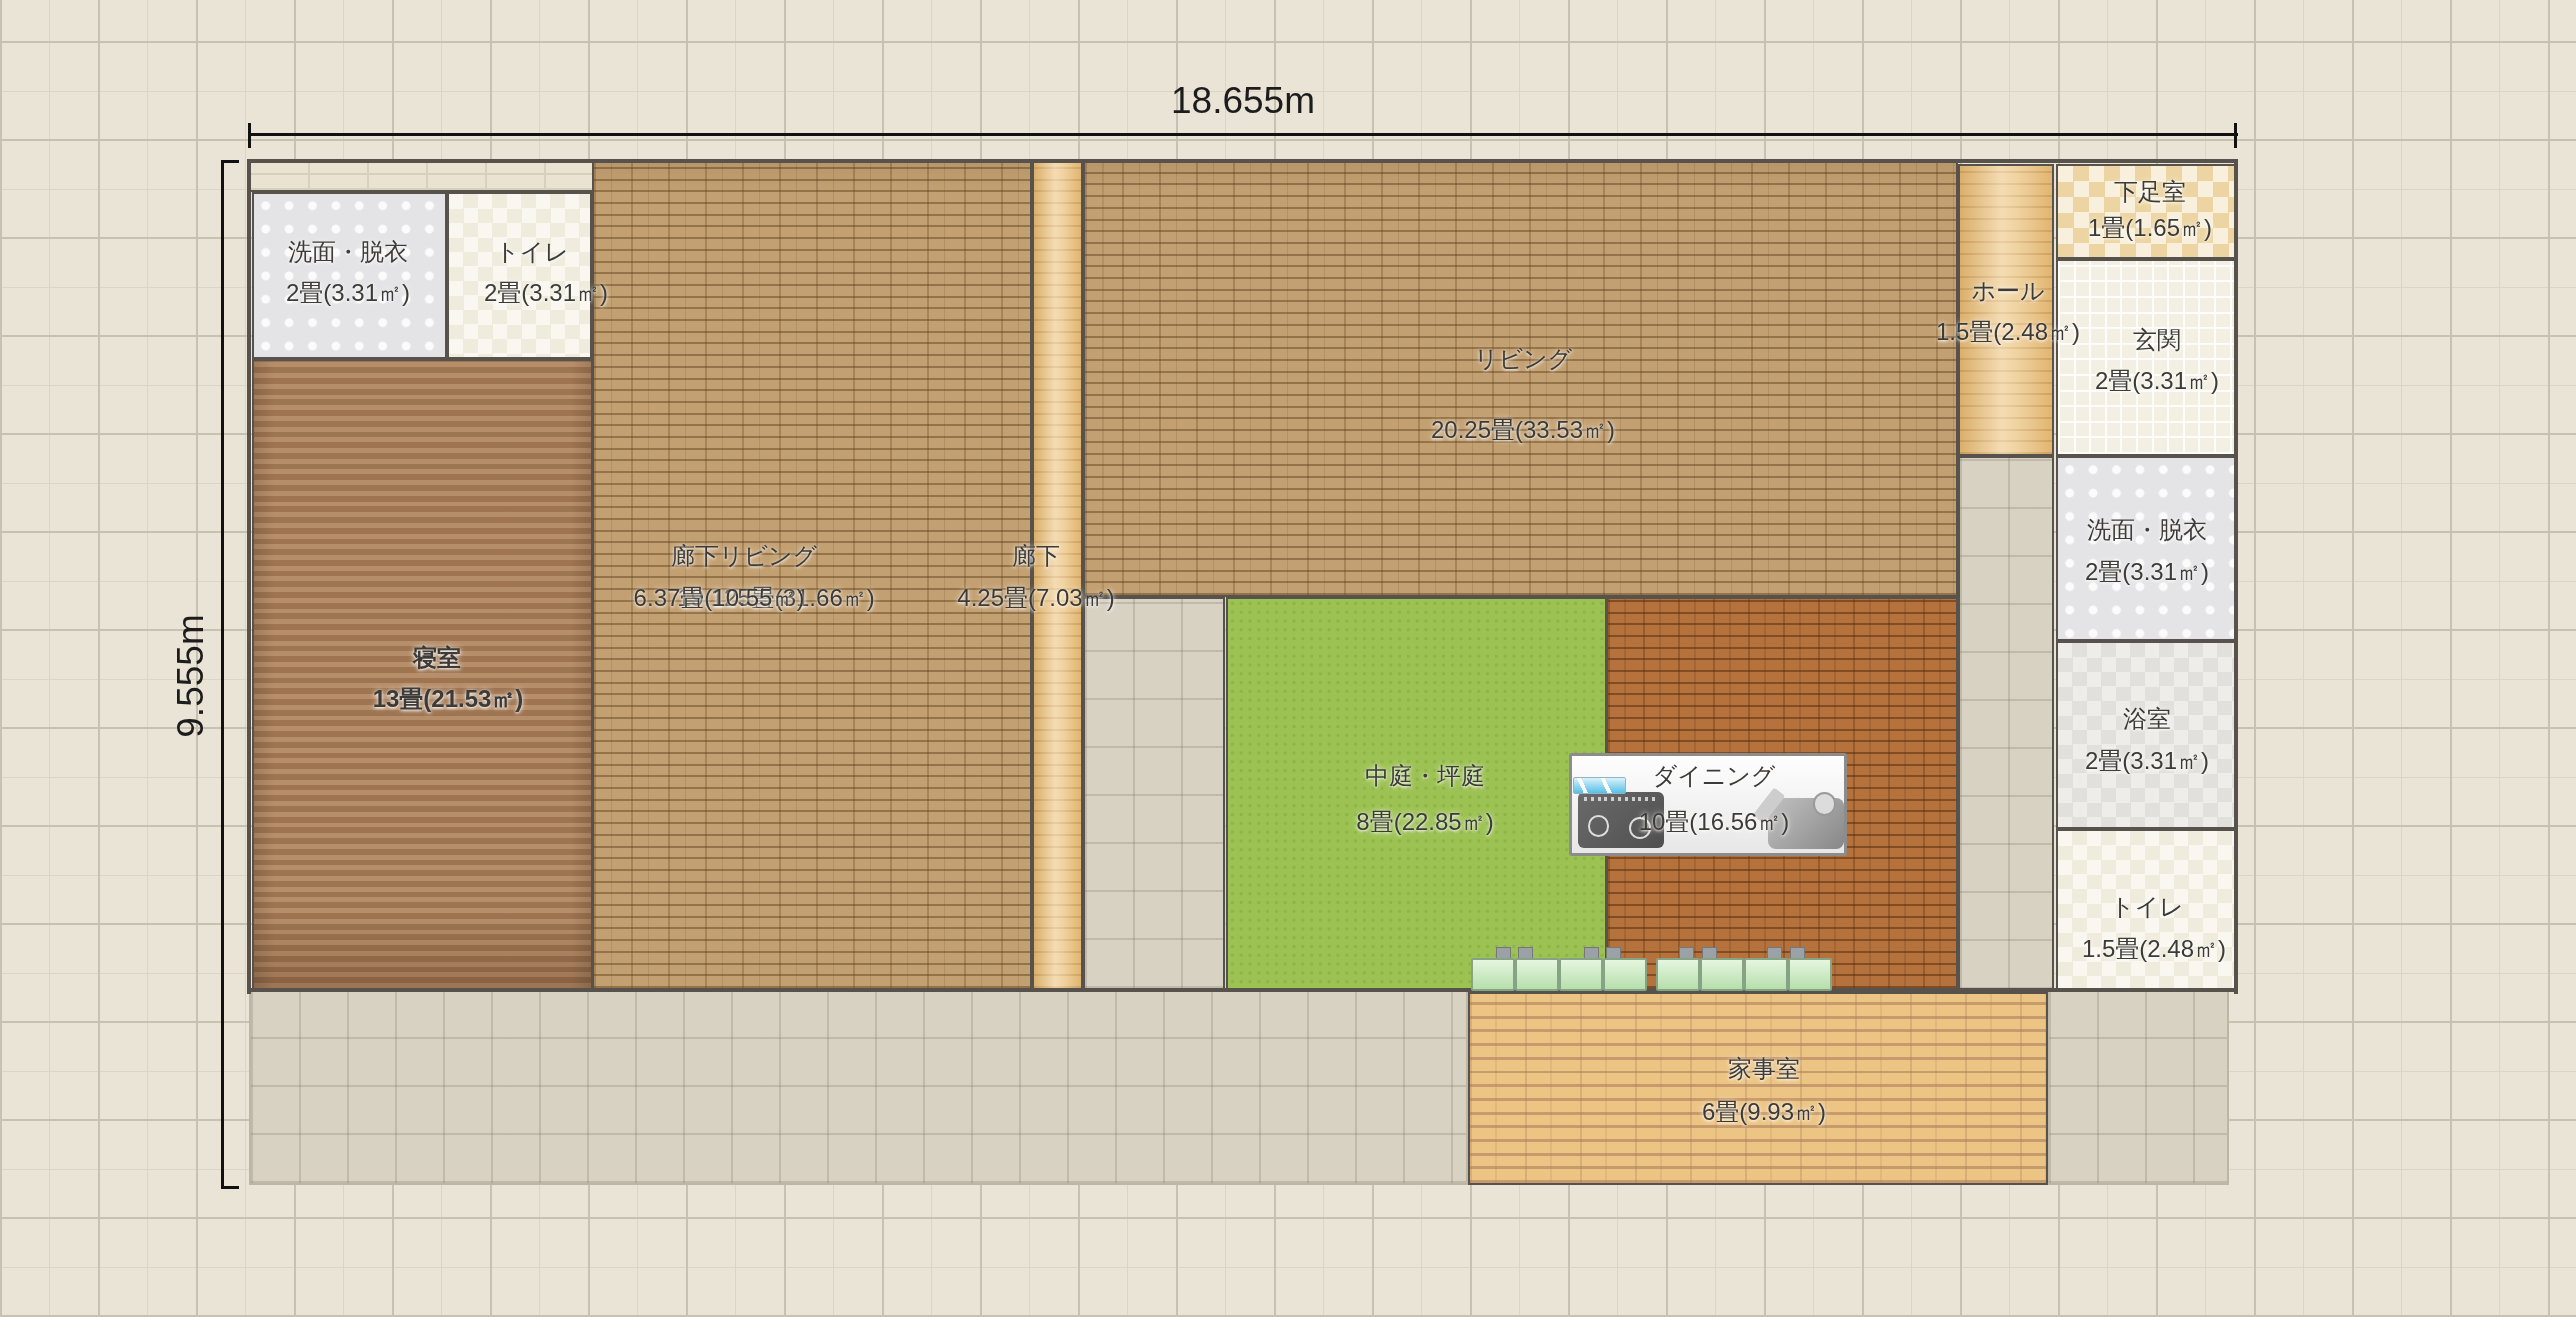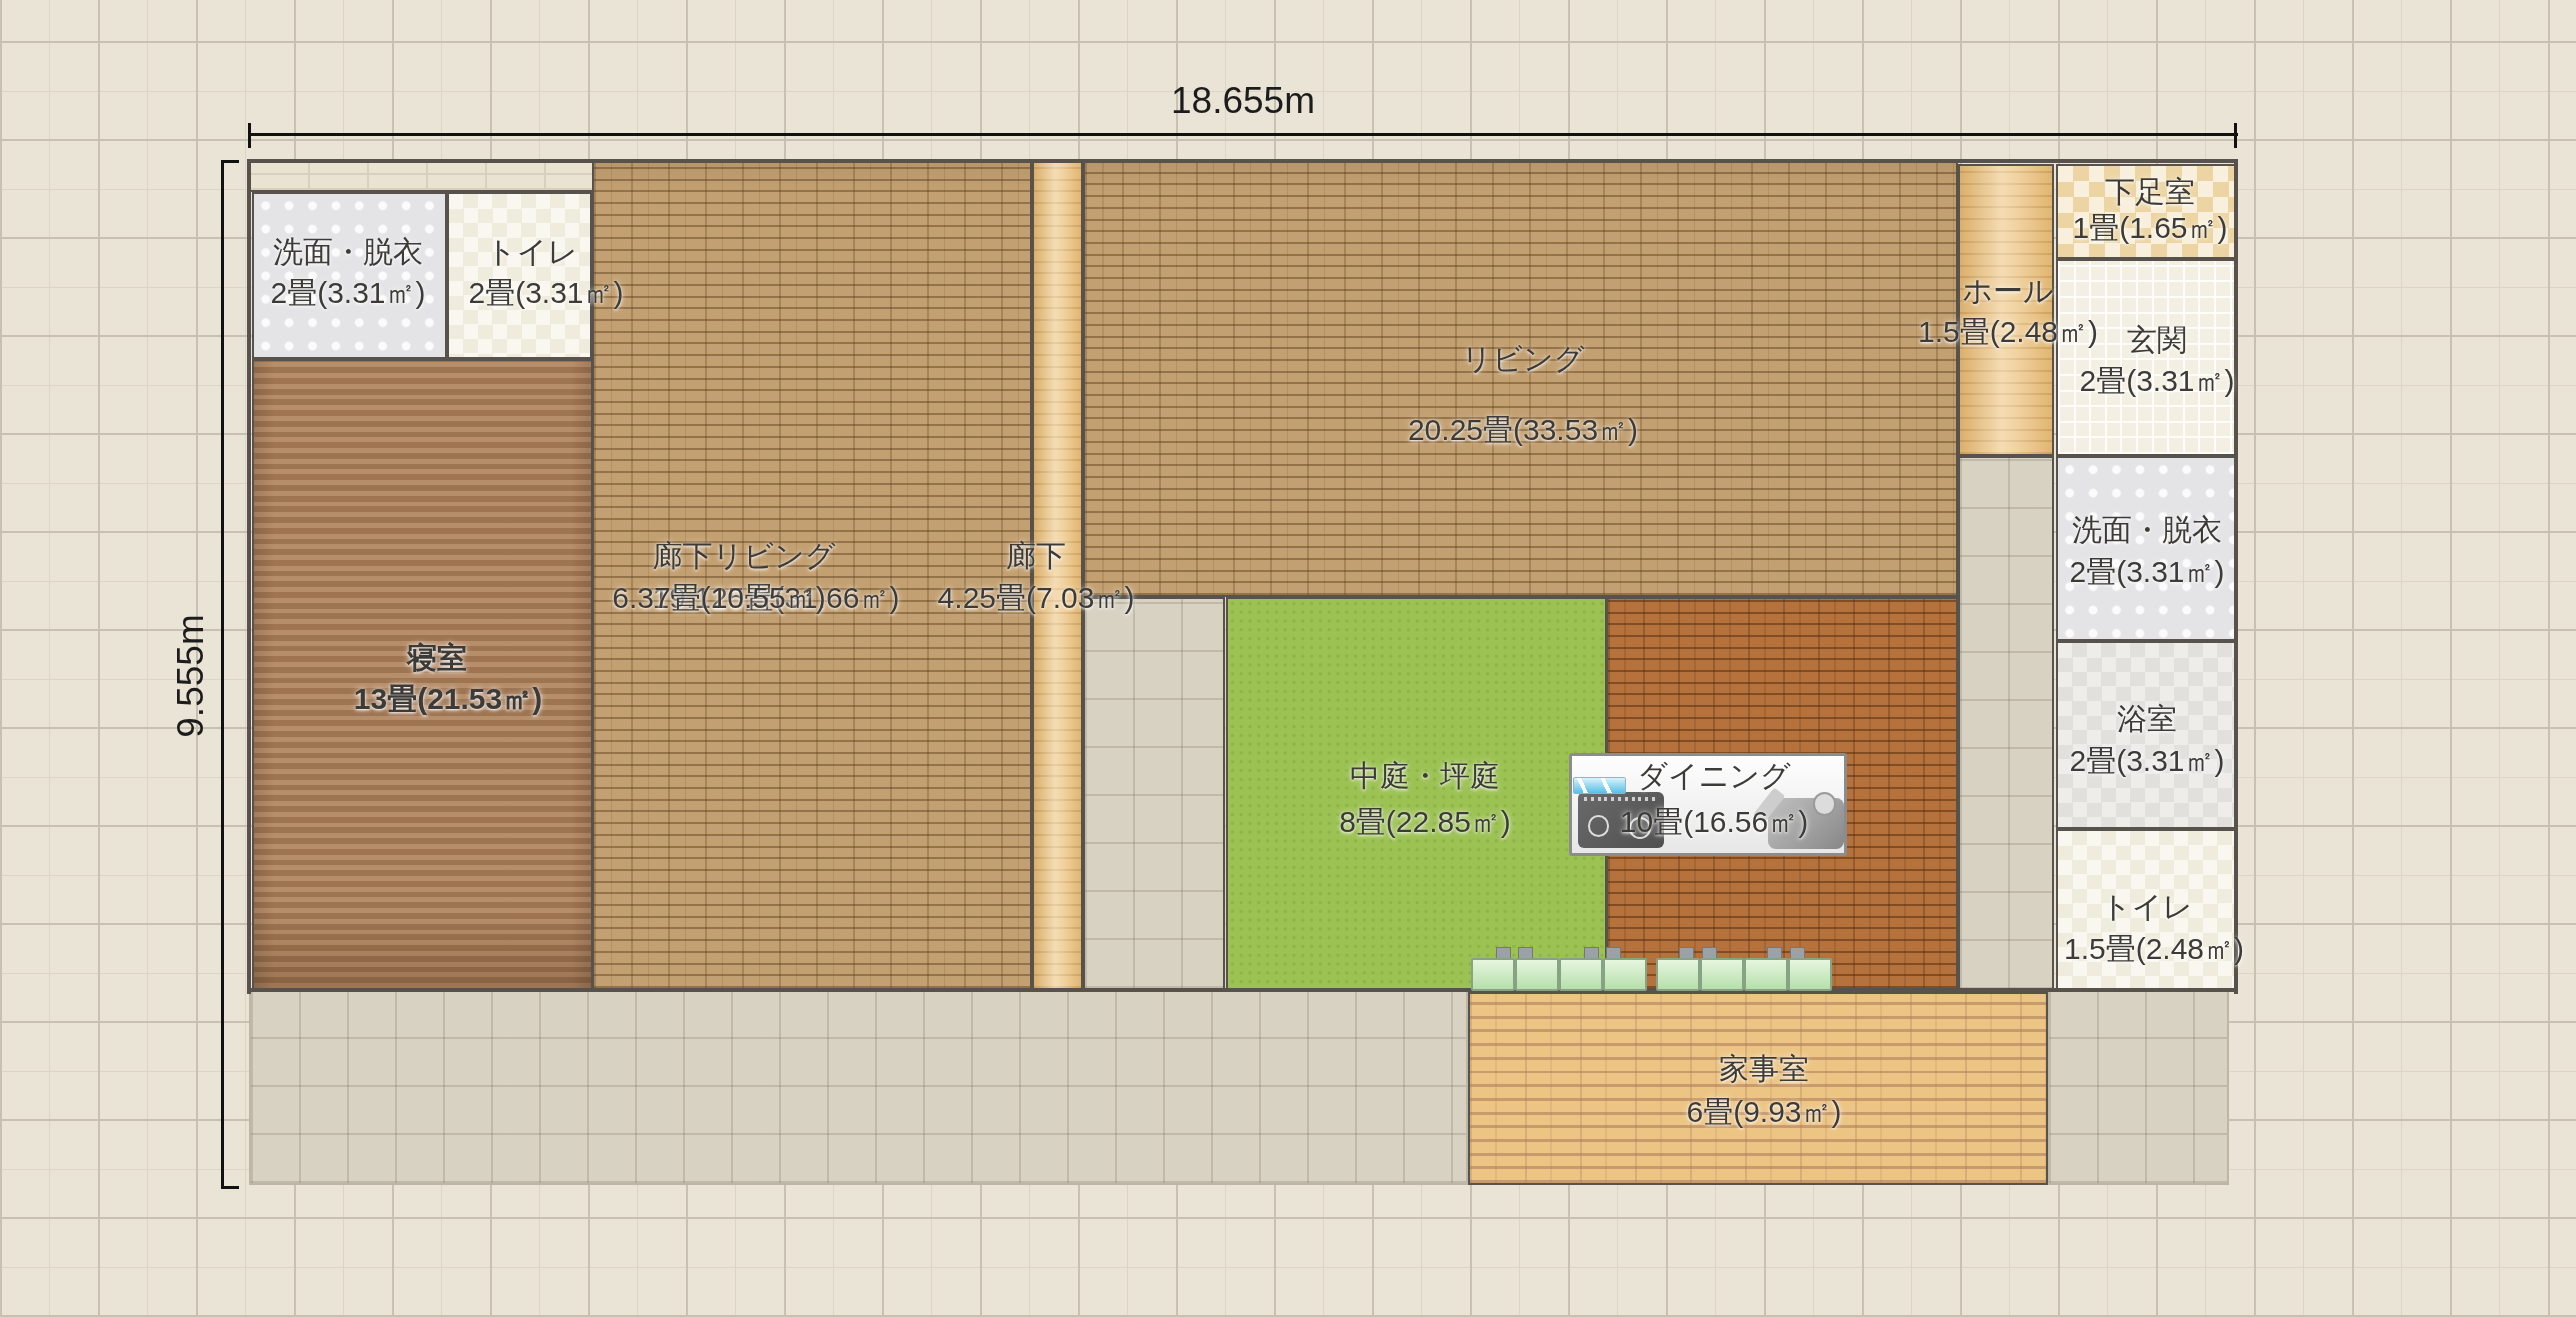--- a/index.html
+++ b/index.html
@@ -118,21 +118,21 @@
   .r-bath{left:2056px;top:641px;width:181px;height:188px;}
   .r-toiletr{left:2056px;top:829px;width:181px;height:161px;}
   .r-kaji{left:1468px;top:992px;width:580px;height:193px;border-width:2.9px;}
   .r-terrl{left:249px;top:990px;width:1219px;height:195px;}
   .r-terrr{left:2047px;top:990px;width:182px;height:195px;}
   
   .wall{position:absolute;background:#57534c;}
   
   .lbl{
     position:absolute;transform:translate(-50%,-50%);
-    font-size:30px;color:#3d3b37;white-space:nowrap;z-index:40;
+    font-size:24px;color:#3d3b37;white-space:nowrap;z-index:40;
     text-shadow:0 1px 2.9px rgba(255,255,255,.95),0 0 5.9px rgba(255,255,255,.7);
   }
   .dimtxt{position:absolute;transform:translate(-50%,-50%);font-size:37px;color:#1c1c1c;z-index:50;white-space:nowrap;}
   .dimtxt.vert{transform:translate(-50%,-50%) rotate(-90deg);}
   .dimline{position:absolute;background:#111;z-index:45;}
   
   .panel{
     left:1569px;top:753px;width:278px;height:103px;z-index:20;
     background:linear-gradient(180deg,#fefefe,#e7e7e7);
     border:3.9px solid #8c8c8c;border-radius:2.9px;

